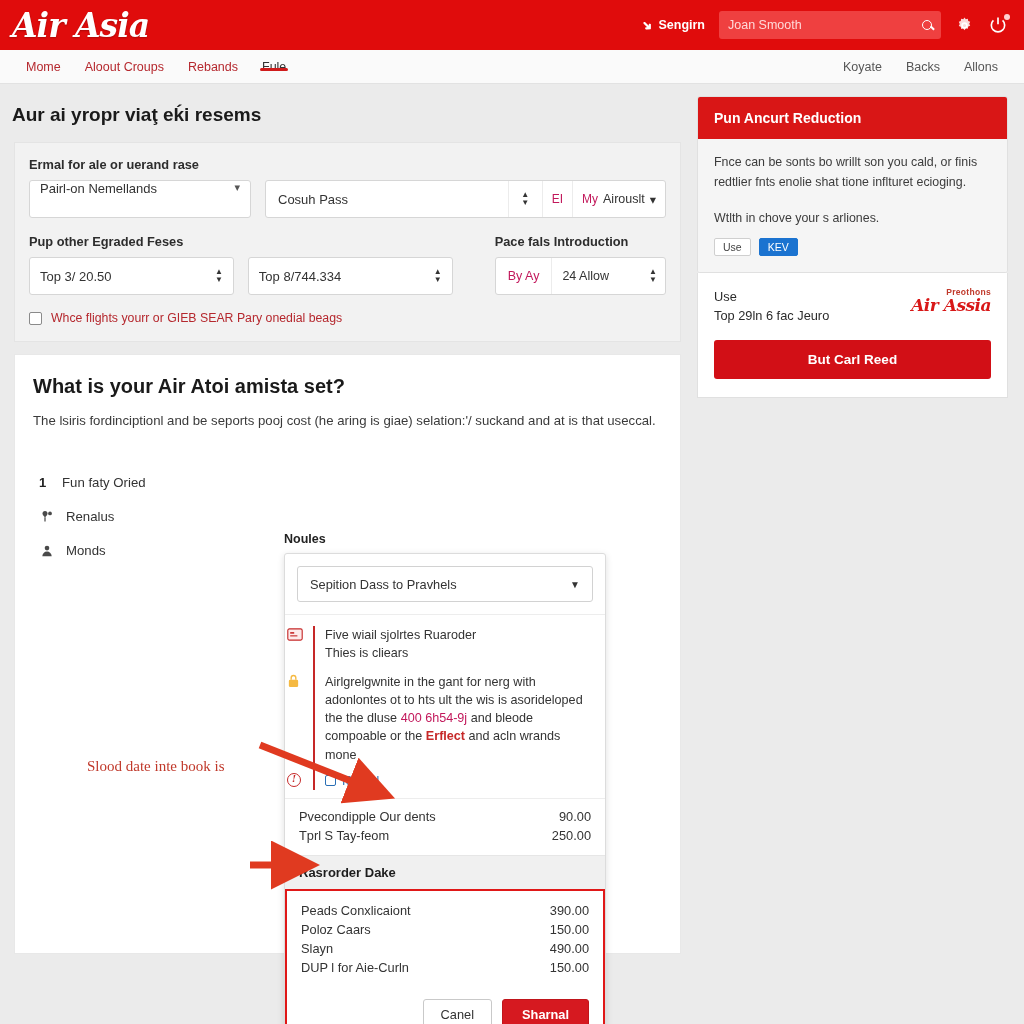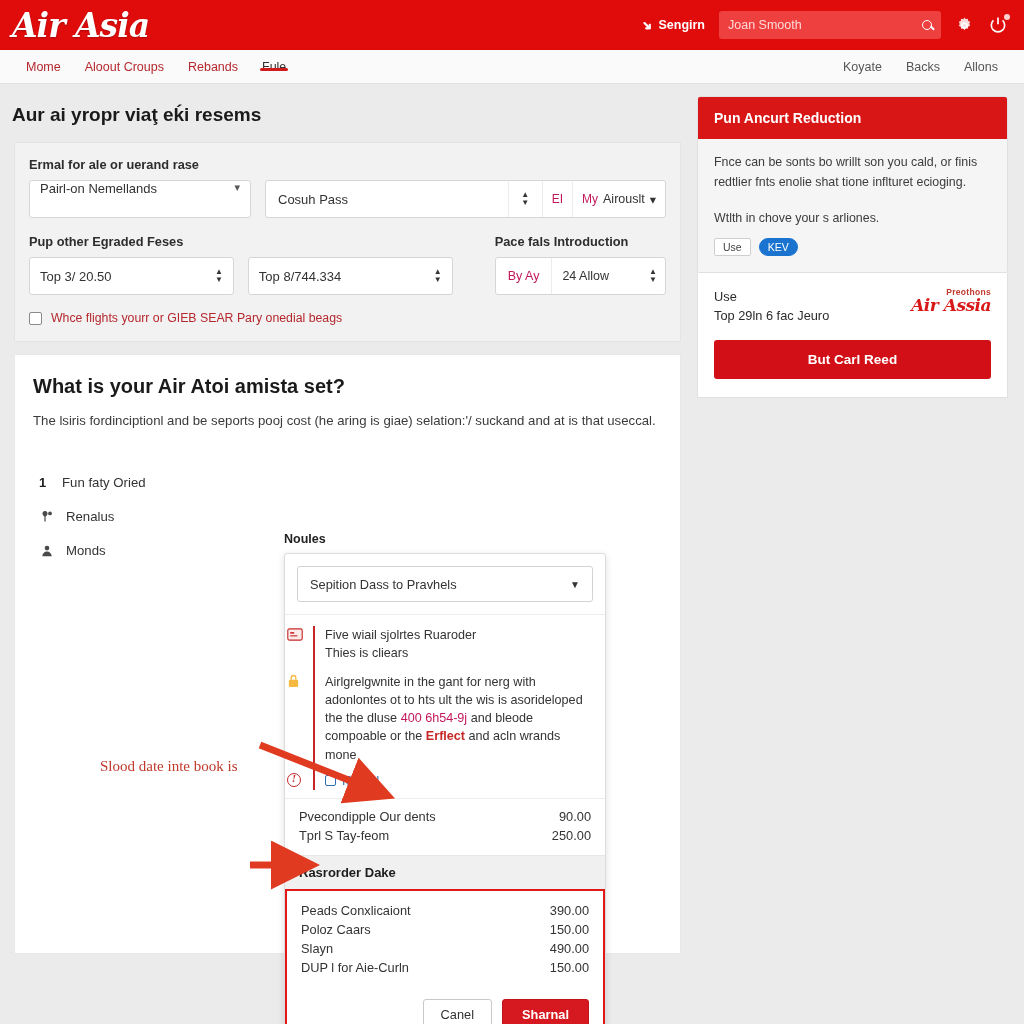--- a/index.html
+++ b/index.html
@@ -195,37 +195,37 @@
     background: #fff; border: 1px solid #c9c9c9; border-radius: 3px;
     padding: 7px 17px; font-size: 12.8px; color: #333;
   }
   .btn-red {
     background: #d61920; border: 1px solid #c0151b; border-radius: 3px;
     padding: 7px 19px; font-size: 12.8px; color: #fff; font-weight: bold;
   }
 
   
   .anno { position: absolute; color: #c0392b; font-size: 15px; font-family: "Liberation Serif", serif; }
-  .anno-1 { left: 100px; top: 758px; }
+  .anno-1 { left: 87px; top: 758px; }
   svg.arrow { position: absolute; overflow: visible; }
 
   
   .promo-card {
     background: #fff; border: 1px solid #e0e0e0; border-radius: 3px; overflow: hidden;
   }
   .promo-head {
     background: #d91616; color: #fff; font-size: 14px; font-weight: bold;
     padding: 13px 16px;
   }
   .promo-body { padding: 14px 16px 16px 16px; background: #f5f5f5; }
   .promo-body p { font-size: 12.4px; color: #3c3c3c; line-height: 1.6; }
   .promo-body p.second { margin-top: 16px; }
   .chips { display: flex; gap: 8px; margin-top: 9px; }
   .chip-w { background: #fff; border: 1px solid #cfcfcf; border-radius: 2px; padding: 2px 8px; font-size: 10.5px; color: #444; }
-  .chip-b { background: #1b73d0; border: 1px solid #1b73d0; border-radius: 9px; padding: 2px 8px; font-size: 10.5px; color: #fff; }
+  .chip-b { background: #1b73d0; border: 1px solid #1b73d0; border-radius: 2px; padding: 2px 8px; font-size: 10.5px; color: #fff; }
 
   .buy-card { background: #fff; border: 1px solid #e0e0e0; border-top: none; padding: 14px 16px 18px 16px; }
   .buy-top { display: flex; align-items: flex-start; }
   .buy-txt { font-size: 12.8px; color: #2b2b2b; line-height: 1.55; }
   .mini-logo { margin-left: auto; text-align: right; }
   .mini-logo .pre { font-size: 8.5px; color: #c0392b; font-weight: bold; letter-spacing: .3px; }
   .mini-logo .nm {
     font-family: "DejaVu Serif", serif; font-style: italic; font-weight: bold;
     font-size: 17px; color: #d81717; letter-spacing: -.5px; line-height: 1;
   }

